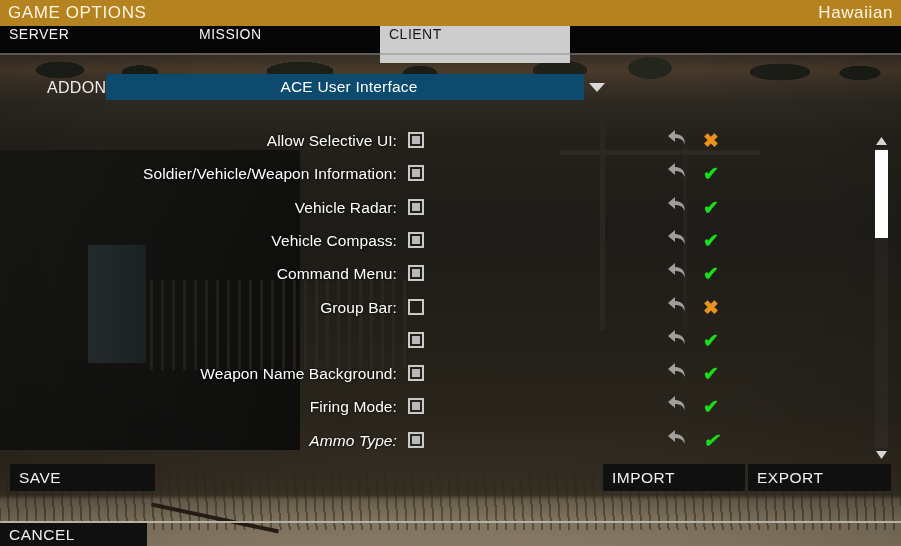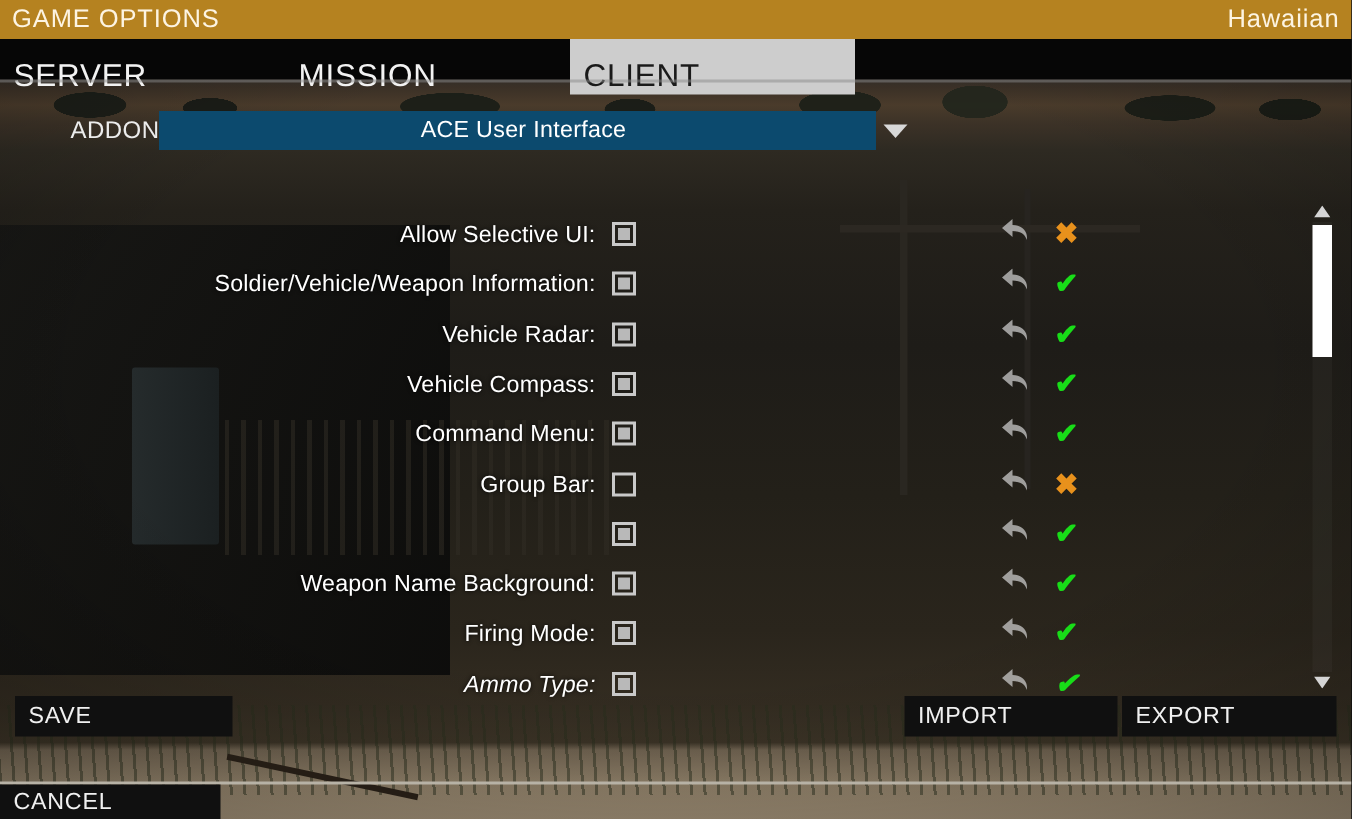--- a/index.html
+++ b/index.html
@@ -101,23 +101,23 @@
     white-space: nowrap;
   }
 
   
   .tabbar {
     position: absolute; left: 0; top: 26px; width: 901px; height: 27px;
     background: #060606;
   }
   .tab {
     position: absolute; top: 0; height: 37px;
-    display: flex; align-items: flex-end;
+    display: flex; align-items: flex-start;
     color: #f2f2f2;
-    font-size: 21px;
+    font-size: 14px;
     letter-spacing: .5px;
     padding-left: 9px;
     white-space: nowrap;
   }
   .tab.tab-server { left: 0;   width: 190px; }
   .tab.tab-mission{ left: 190px; width: 190px; }
   .tab.tab-client {
     left: 380px; width: 190px;
     background: #cdcdcd;
     color: #1a1a1a;
@@ -147,21 +147,21 @@
     color: #ffffff; font-size: 15.5px; letter-spacing: .2px; white-space: nowrap;
   }
   .addon-arrow {
     position: absolute; left: 586px; top: 0; width: 22px; height: 26px;
     display: flex; align-items: center; justify-content: center;
   }
   .addon-arrow svg { display: block; }
 
   
   .options-area {
-    position: absolute; left: 0; top: 140px; width: 901px; height: 333px;
+    position: absolute; left: 0; top: 124px; width: 901px; height: 333px;
     overflow: hidden;
   }
   .opt-row {
     position: absolute; left: 0; width: 901px; height: 33.3px;
     display: block;
   }
   .opt-label {
     position: absolute; right: 504px; top: 0; height: 33.3px;
     line-height: 33.3px;
     color: #ffffff; font-size: 15.5px; letter-spacing: .1px;

